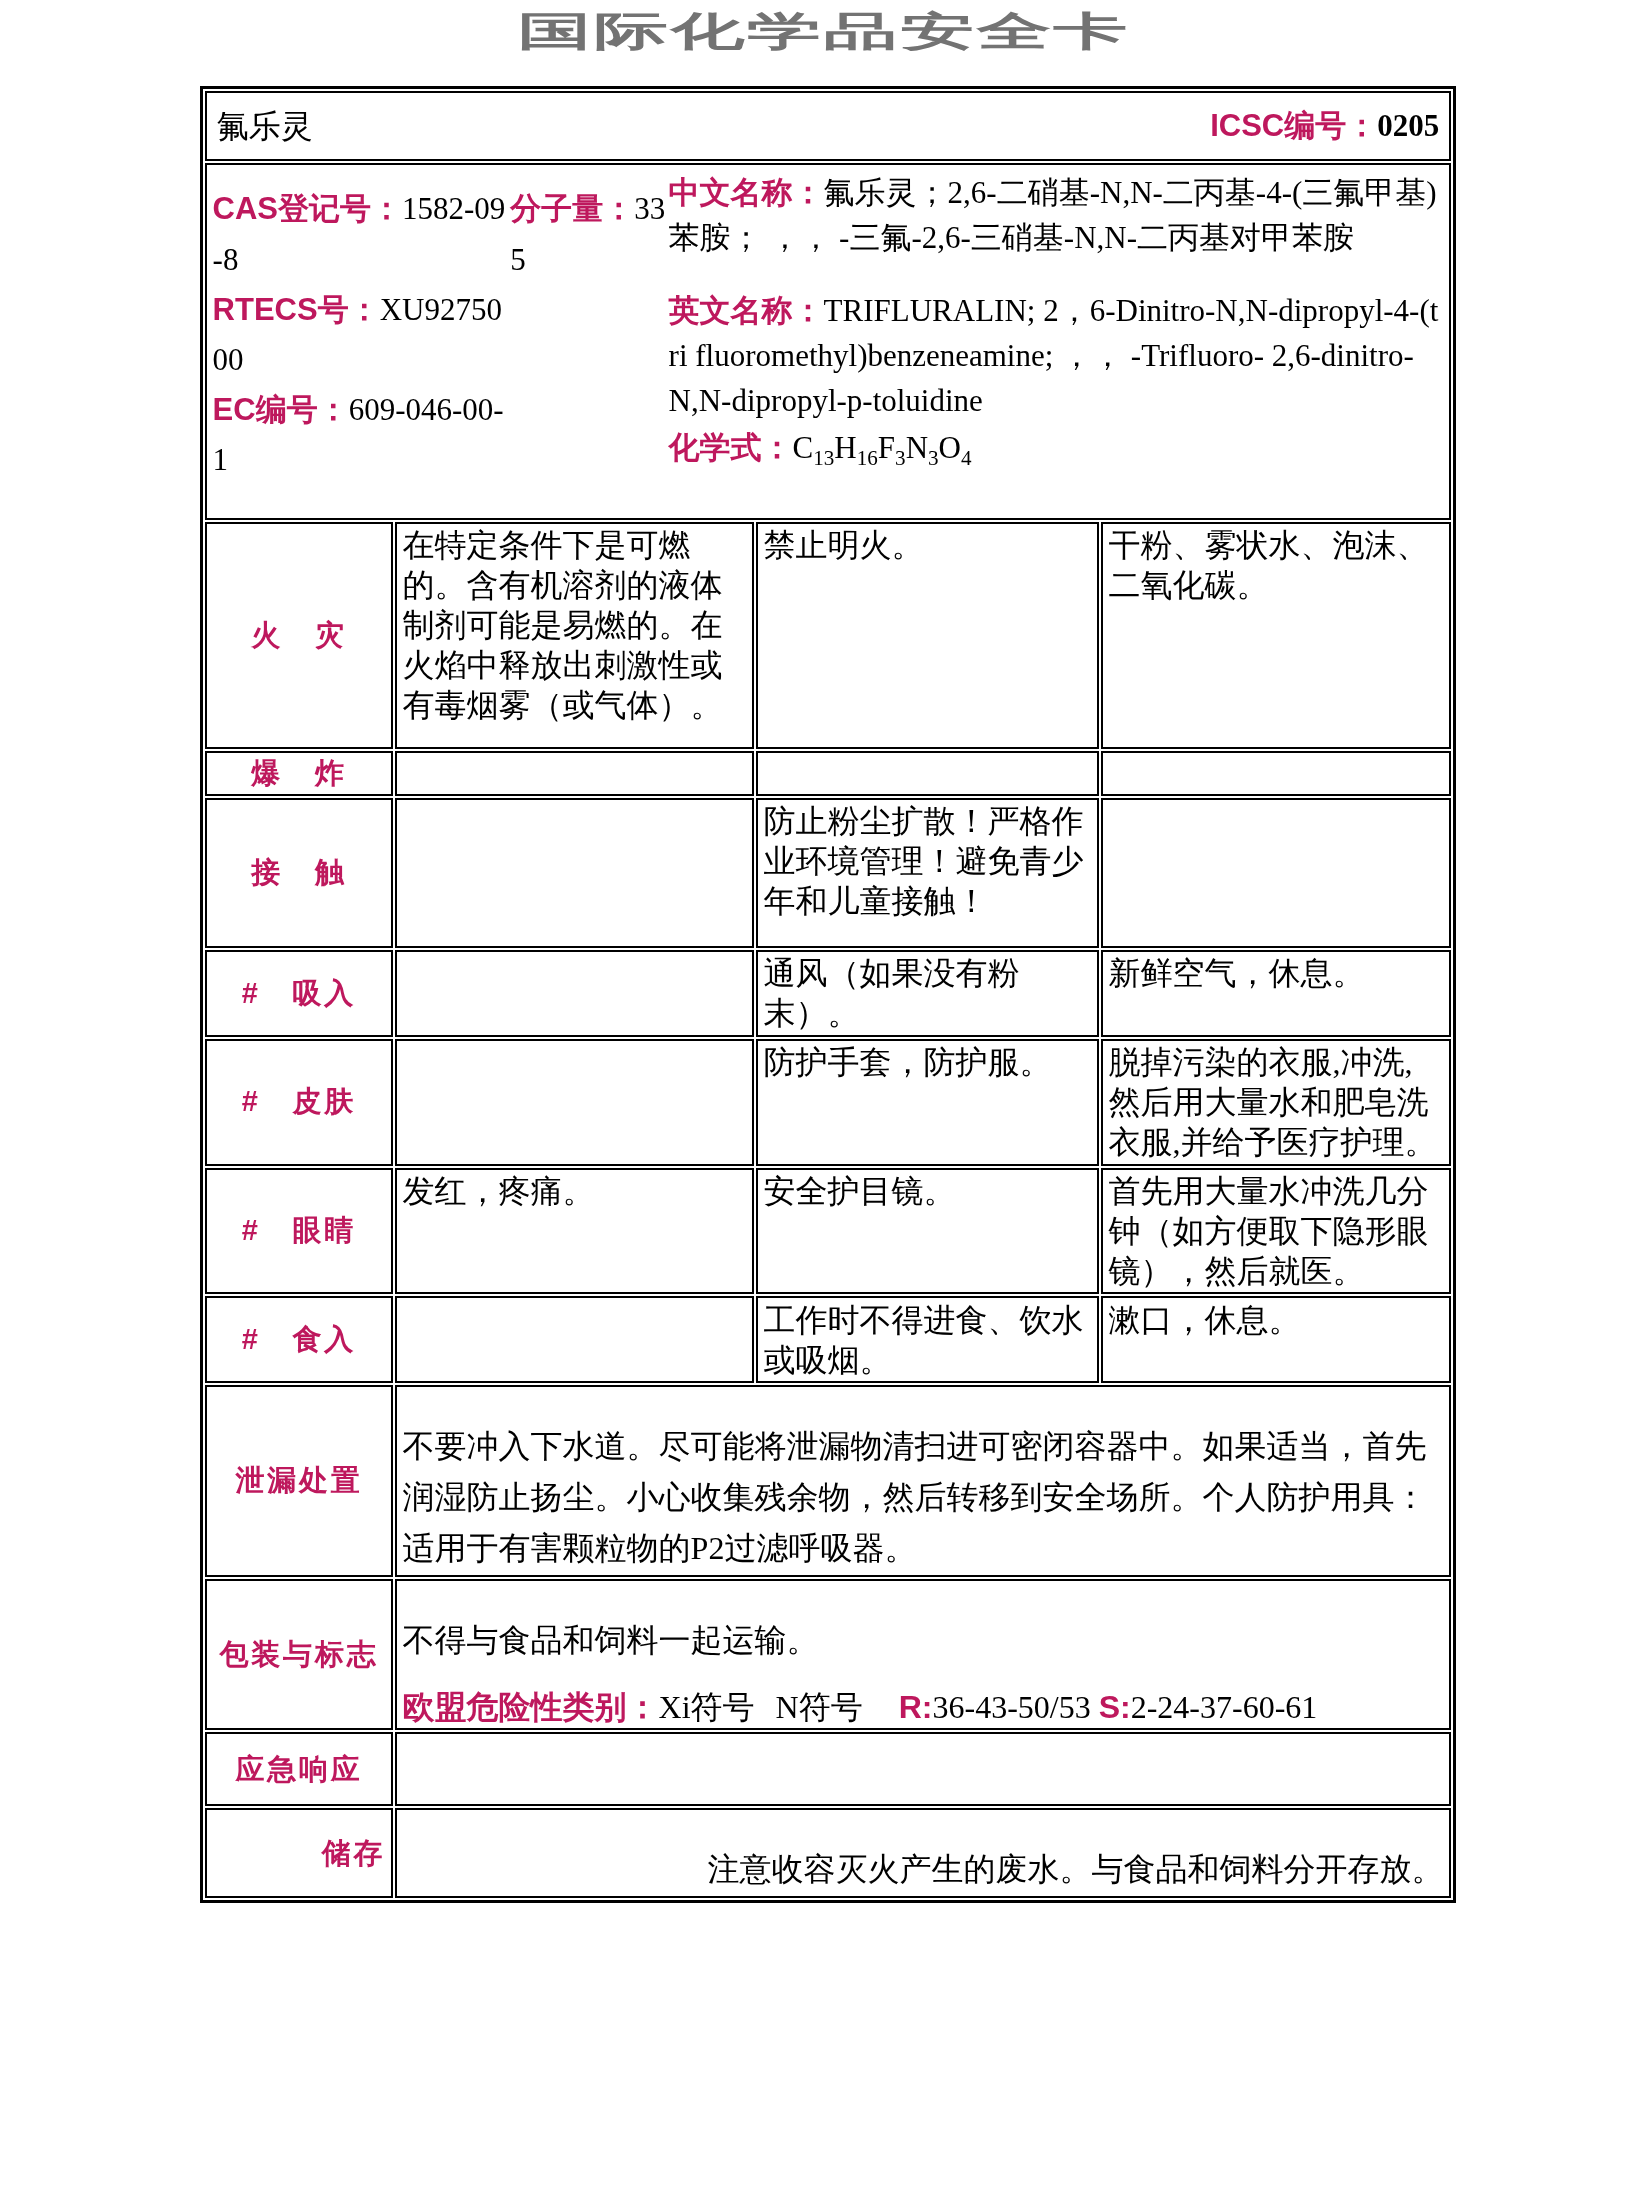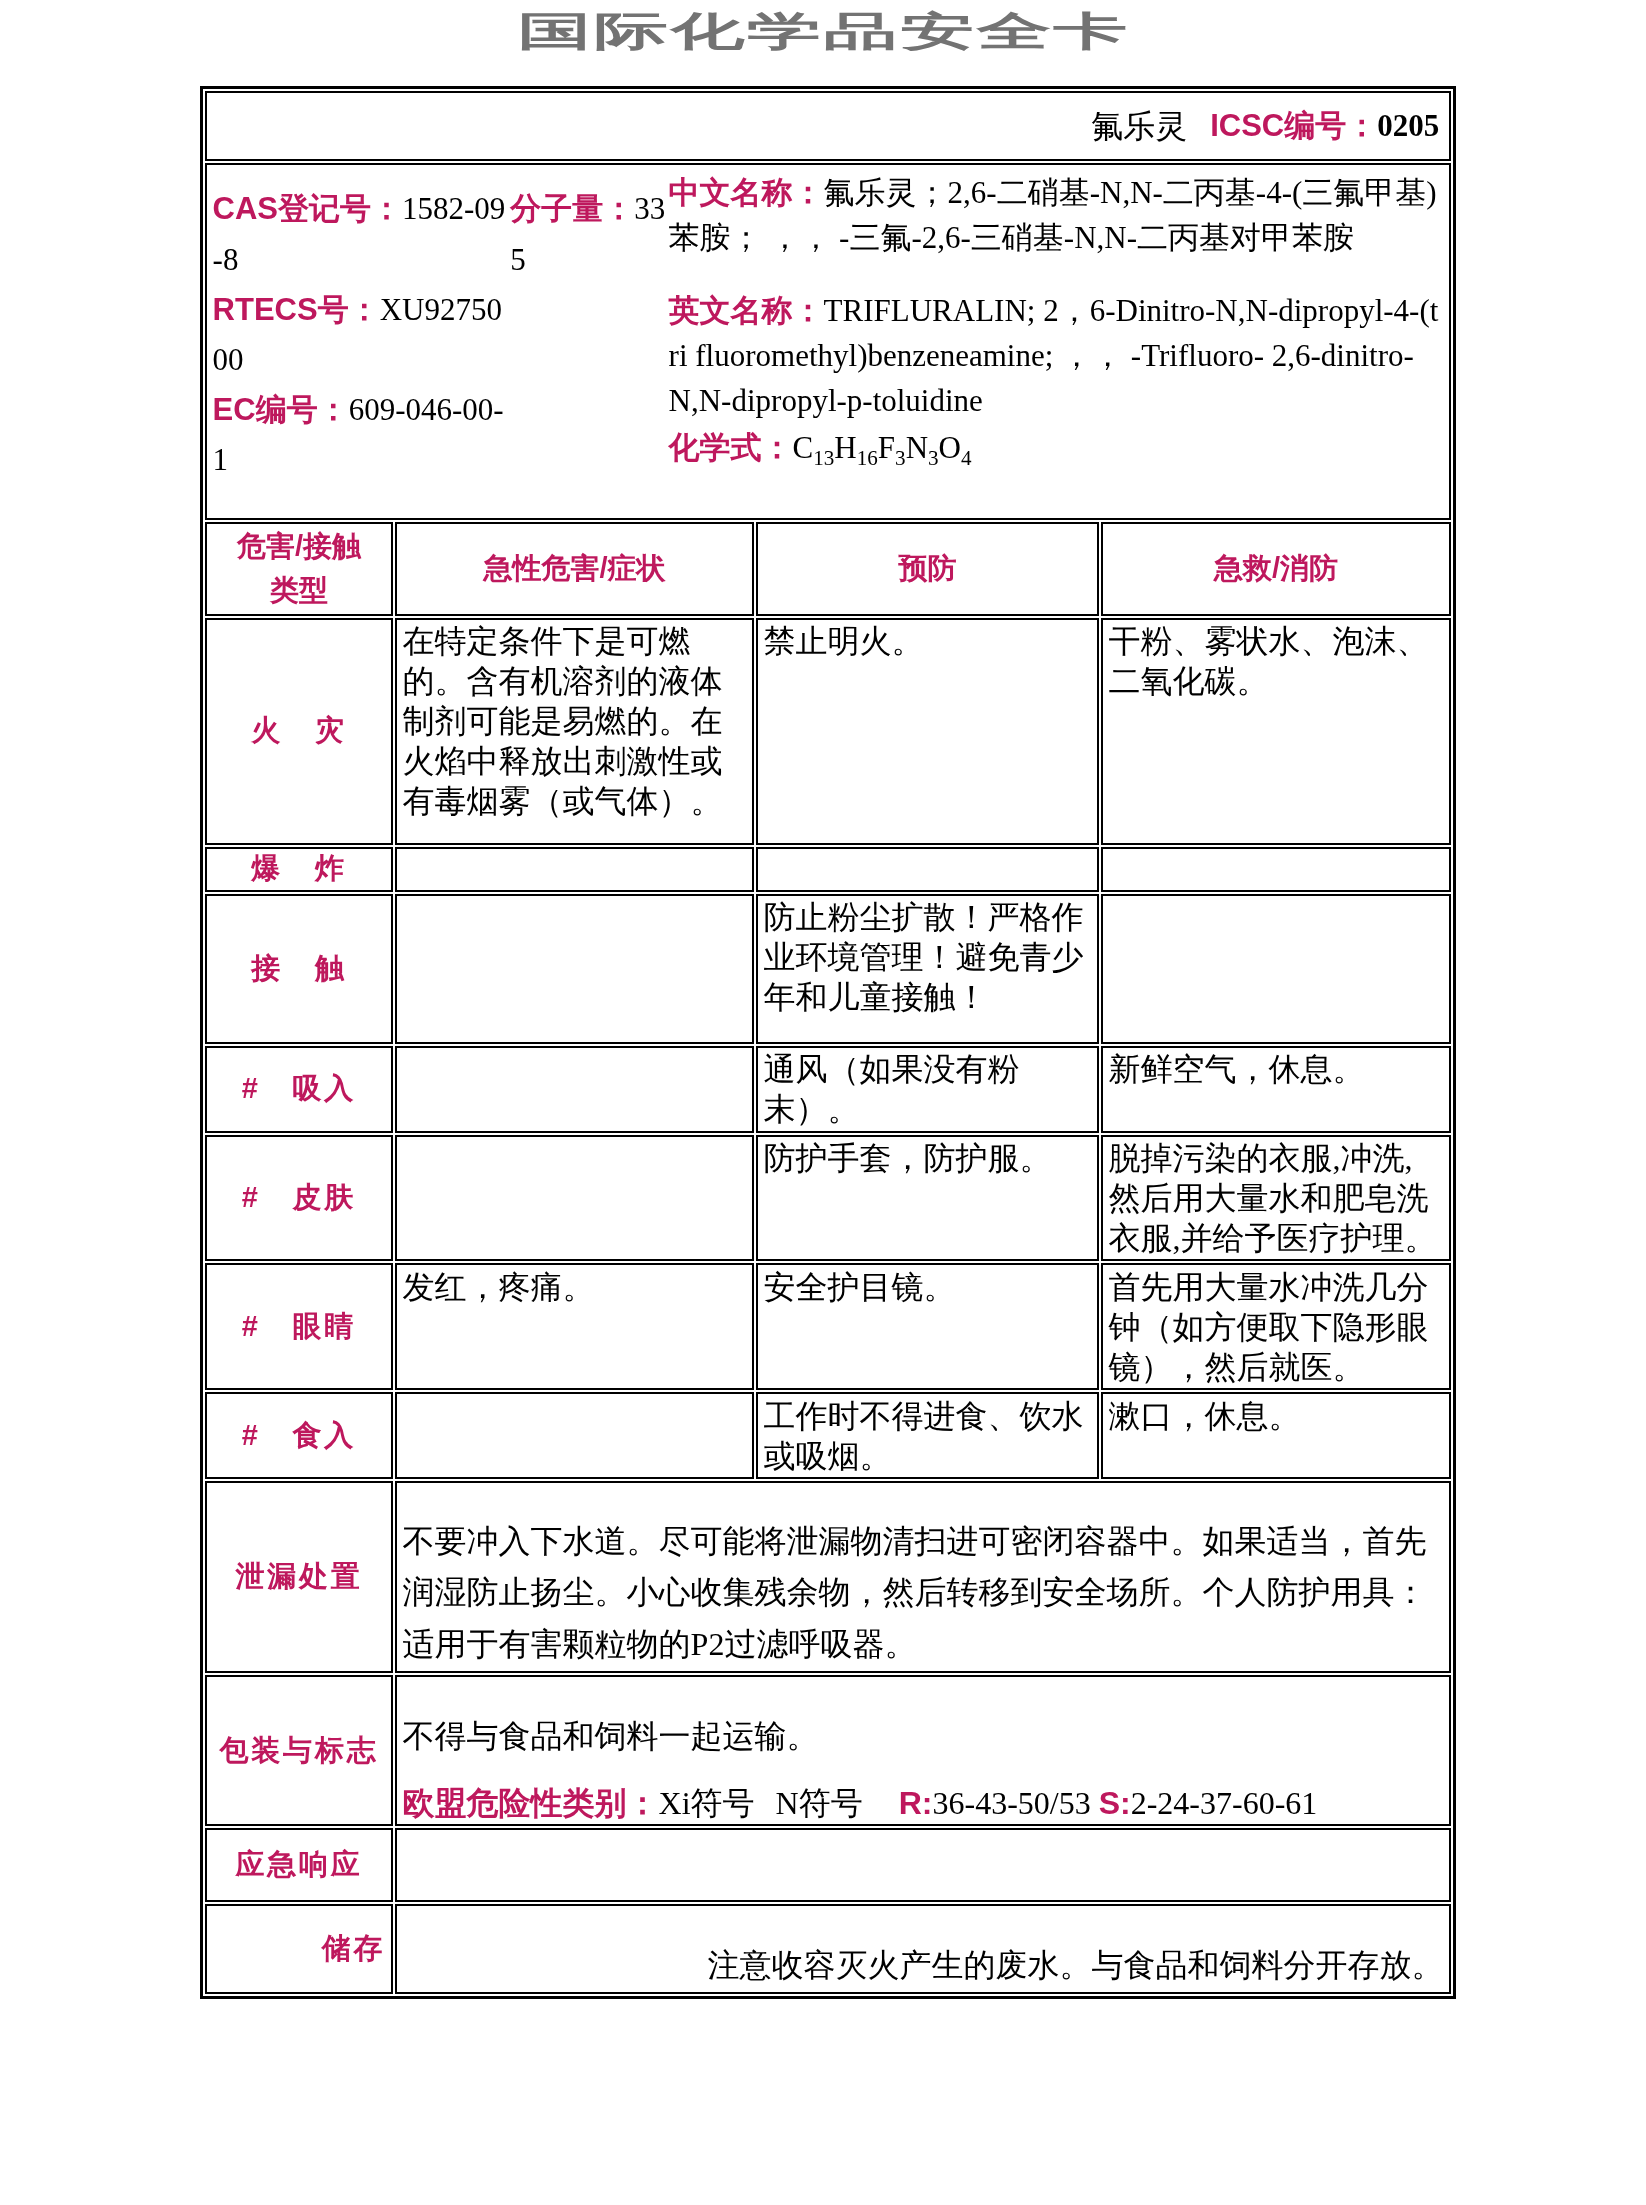--- a/index.html
+++ b/index.html
@@ -82,24 +82,23 @@
   tr.r-skin td{height:113px;}
   tr.r-eye td{height:113px;}
   tr.r-ing td{height:77px;}
   tr.r-spill td{height:149px;}
   tr.r-pack td{height:128px;}
   tr.r-emerg td{height:74px;}
   tr.r-store td{height:63px;text-align:right;}
 
   .namebar{
     display:flex;
-    justify-content:flex-end;
+    justify-content:space-between;
     align-items:center;
     padding:0 4.2px;
-    gap:23px;
   }
   .namebar .substance{font-size:32px;}
   .namebar .icsc-num{font-size:31px;font-weight:bold;}
   .namebar .blab{font-size:31px;}
 
   .ident-wrap{
     display:flex;
     height:100%;
     align-items:stretch;
   }
@@ -169,29 +168,20 @@
           </div>
           <div class="ident-right">
             <div class="para cn"><span class="blab">中文名称：</span><span>氟乐灵；2,6-二硝基-N,N-二丙基-4-(三氟甲基)苯胺； ，， -三氟-2,6-三硝基-N,N-二丙基对甲苯胺</span></div>
             <div class="para en"><span class="blab">英文名称：</span><span>TRIFLURALIN; 2，6-Dinitro-N,N-dipropyl-4-(tri fluoromethyl)benzeneamine;  ，， -Trifluoro- 2,6-dinitro-N,N-dipropyl-p-toluidine</span></div>
             <div class="formula-line"><span class="blab">化学式：</span><span><span>C</span><sub>13</sub><span>H</span><sub>16</sub><span>F</span><sub>3</sub><span>N</span><sub>3</sub><span>O</span><sub>4</sub></span></div>
           </div>
         </div>
       </td>
     </tr>
 
-    <tr class="r-hdr">
-      <td class="hdr">
-        <span>危害/接触</span><br>
-        <span>类型</span>
-      </td>
-      <td class="hdr">急性危害/症状</td>
-      <td class="hdr">预防</td>
-      <td class="hdr">急救/消防</td>
-    </tr>
 
     <tr class="r-fire">
       <td class="lab">火　灾</td>
       <td>在特定条件下是可燃的。含有机溶剂的液体制剂可能是易燃的。在火焰中释放出刺激性或有毒烟雾（或气体）。</td>
       <td>禁止明火。</td>
       <td>干粉、雾状水、泡沫、二氧化碳。</td>
     </tr>
 
     <tr class="r-expl">
       <td class="lab">爆　炸</td>

